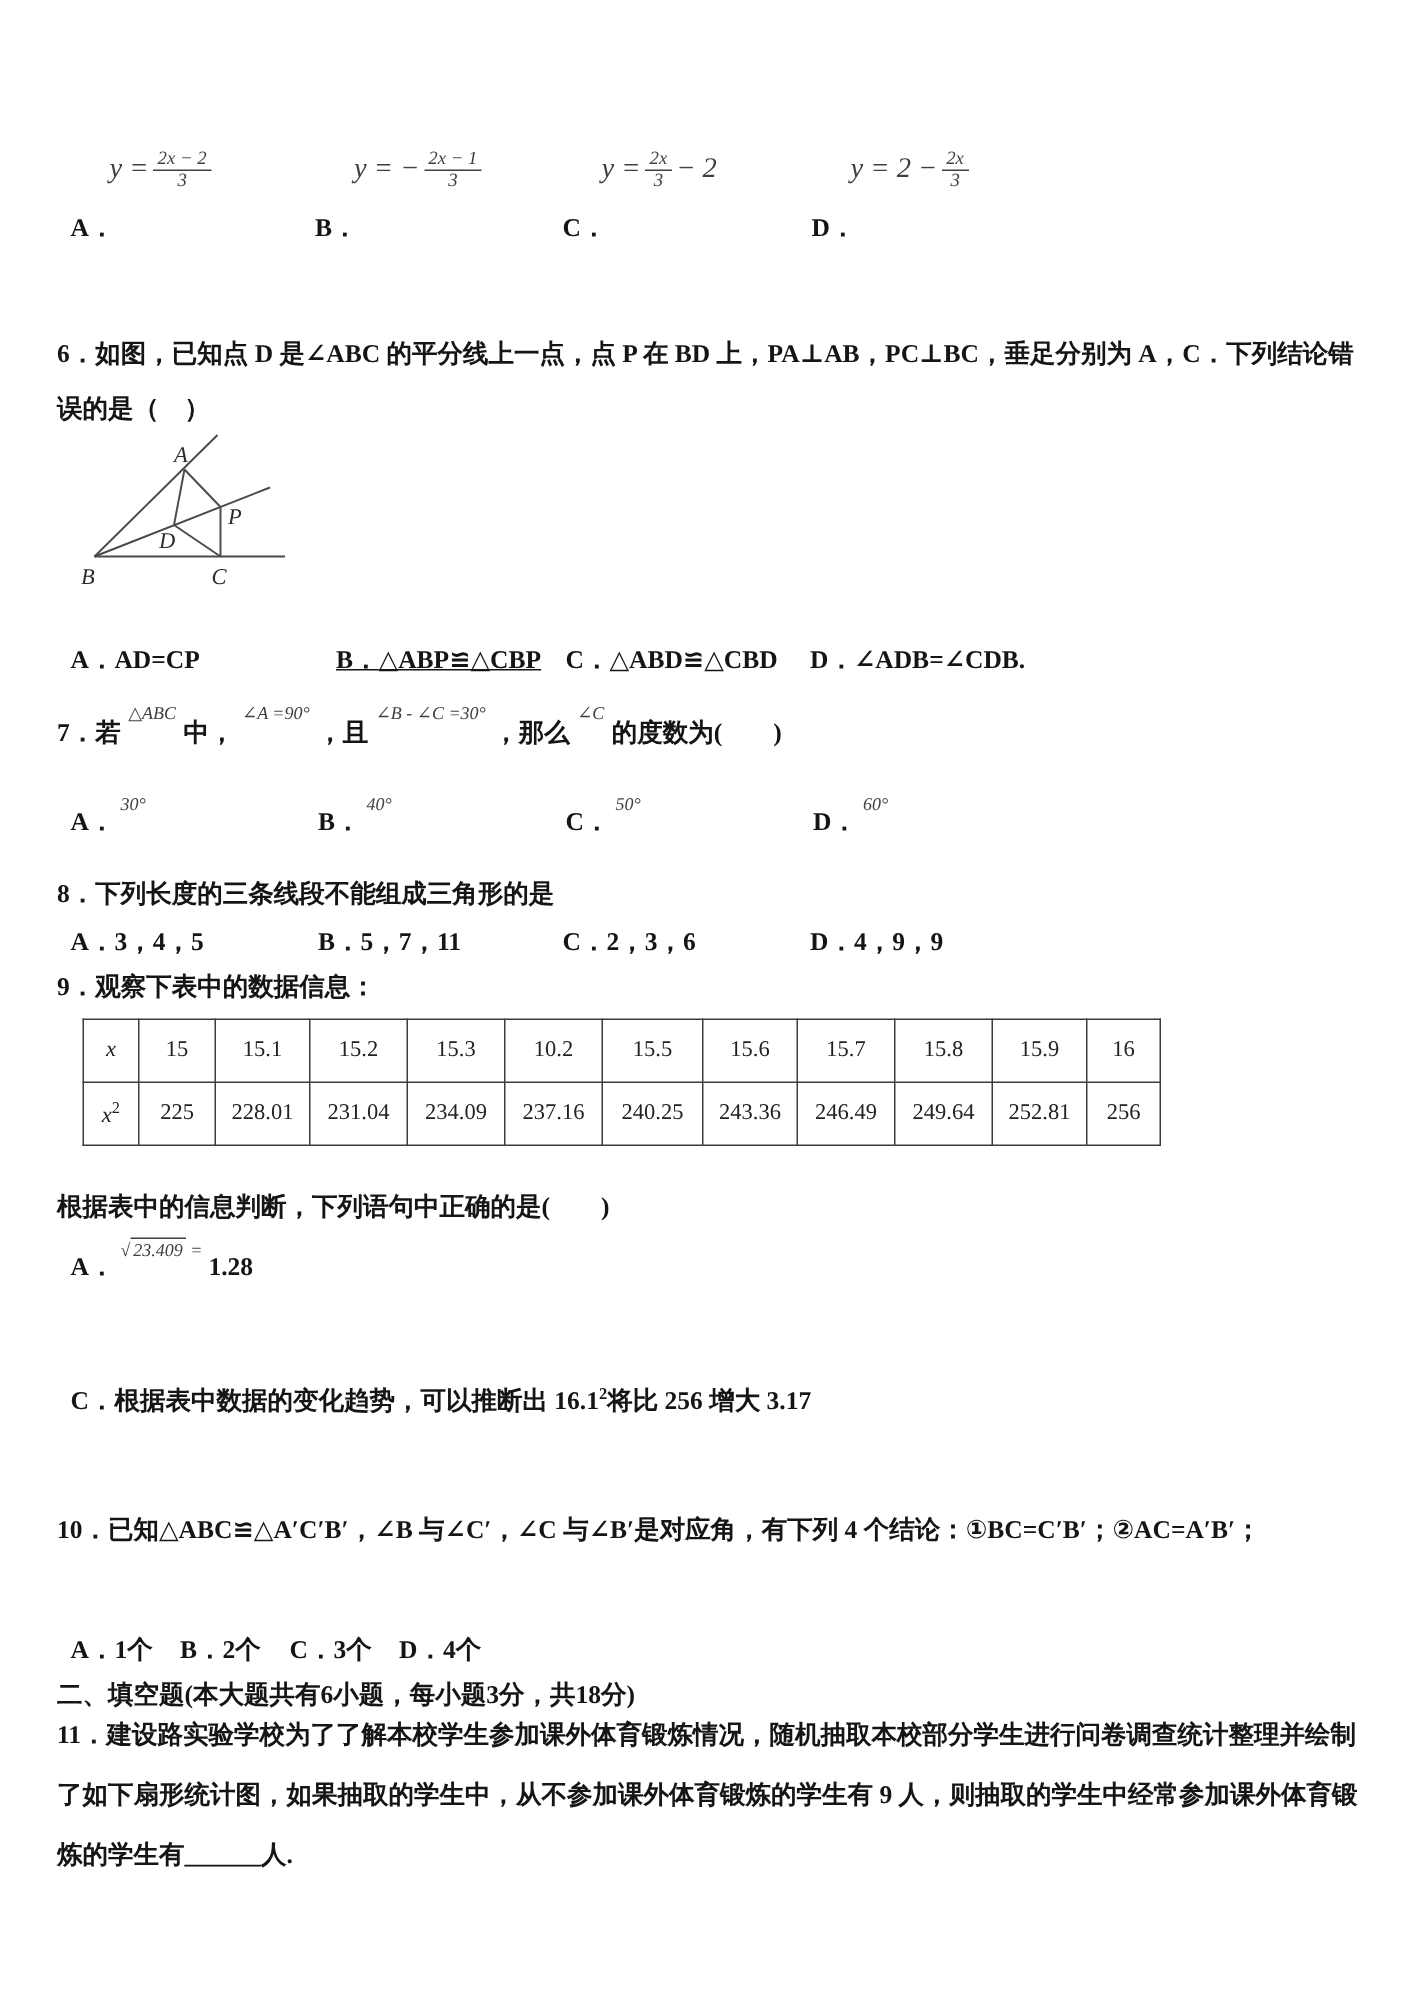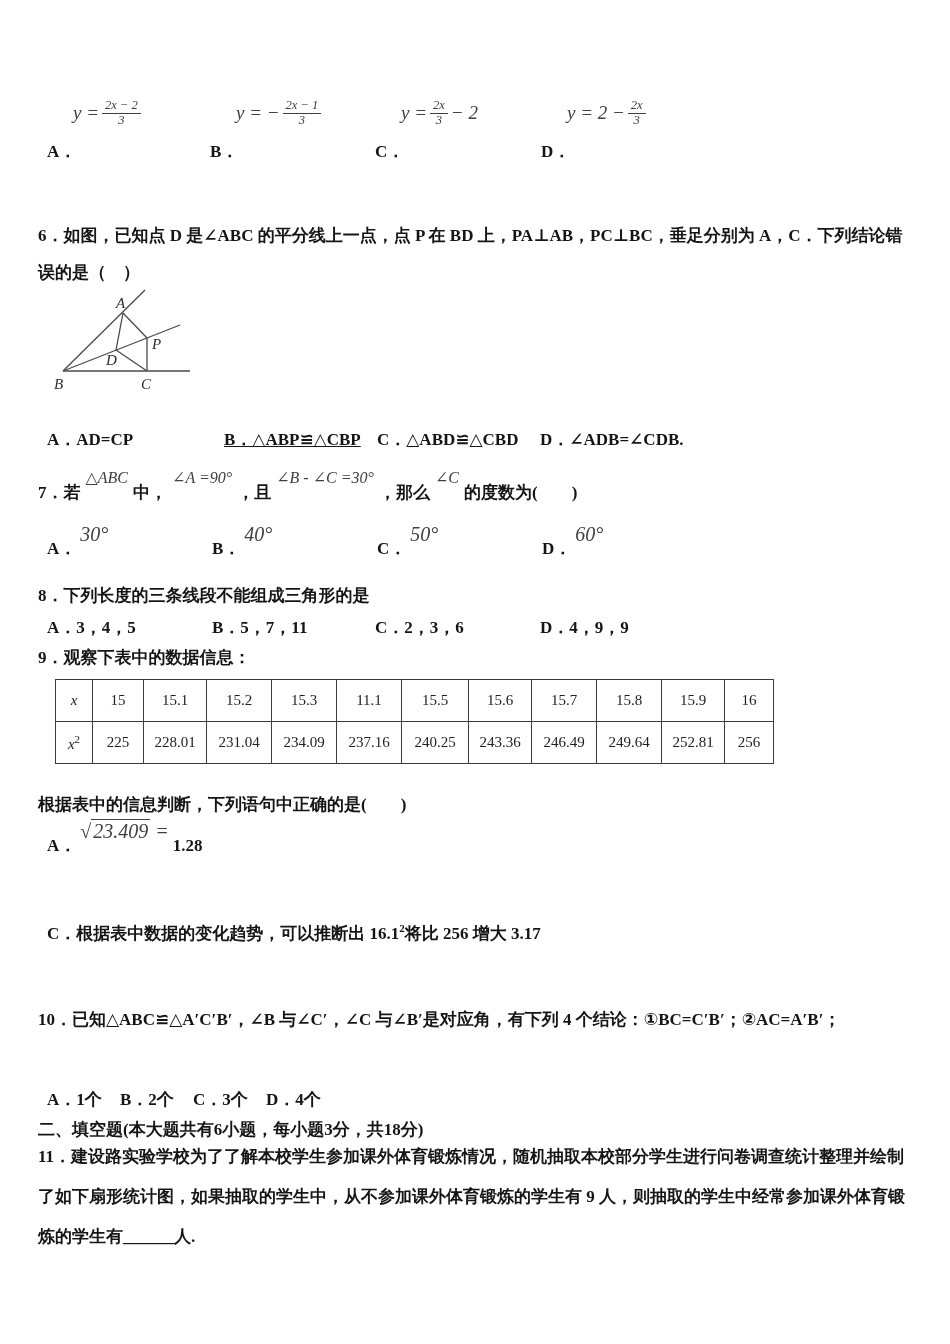--- a/index.html
+++ b/index.html
@@ -3,22 +3,22 @@
 <meta charset="utf-8">
 <style>
   html,body{margin:0;padding:0;background:#fff;}
   .page{position:relative;width:950px;height:1344px;background:#ffffff;overflow:hidden;
         font-family:"Liberation Serif","DejaVu Serif",serif;}
   .abs{position:absolute;white-space:nowrap;}
   .cn{font-family:"Liberation Serif","DejaVu Serif","DejaVu Sans",serif;font-weight:700;
       font-size:17px;color:#151515;}
   .math{font-family:"Liberation Serif","DejaVu Serif","DejaVu Sans",serif;font-style:italic;
         font-weight:400;color:#3f3f3f;}
-  .raised{display:inline-block;position:relative;top:-15px;font-size:16px;margin:13px 5px;}
-  .raised-sm{display:inline-block;position:relative;top:-13px;font-size:20px;margin:0 4px;}
+  .raised{display:inline-block;position:relative;top:-15px;font-size:12px;margin:13px 5px;}
+  .raised-sm{display:inline-block;position:relative;top:-13px;font-size:12px;margin:0 4px;}
   
   .top-opt{position:absolute;top:90px;}
   .top-opt .formula{font-size:19px;height:46px;display:flex;align-items:center;padding-left:26px;}
   .top-opt .letter{margin-top:4px;}
   .frac{display:inline-block;vertical-align:middle;text-align:center;line-height:1.05;margin:0 3px;}
   .frac .num{display:block;border-bottom:1px solid #3f3f3f;padding:0 3px;font-size:12.5px;}
   .frac .den{display:block;font-size:12.5px;}
   
   .sqrt{display:inline-block;}
   .sqrt .rad{border-top:1.2px solid #3f3f3f;padding:0 2px;}
@@ -129,21 +129,21 @@
   <div class="abs cn" style="left:38px;top:646px;">9．观察下表中的数据信息：</div>
 
   <table class="datatable abs" style="left:55px;top:679px;">
     <tbody>
         <tr>
       <td style="width:32px"><i>x</i></td>
       <td style="width:46px">15</td>
       <td style="width:58px">15.1</td>
       <td style="width:60px">15.2</td>
       <td style="width:60px">15.3</td>
-      <td style="width:60px">11.1</td>
+      <td style="width:60px">10.2</td>
       <td style="width:62px">15.5</td>
       <td style="width:58px">15.6</td>
       <td style="width:60px">15.7</td>
       <td style="width:60px">15.8</td>
       <td style="width:58px">15.9</td>
       <td style="width:44px">16</td>
     </tr>
     <tr>
       <td><i>x</i><sup>2</sup></td>
       <td>225</td>

